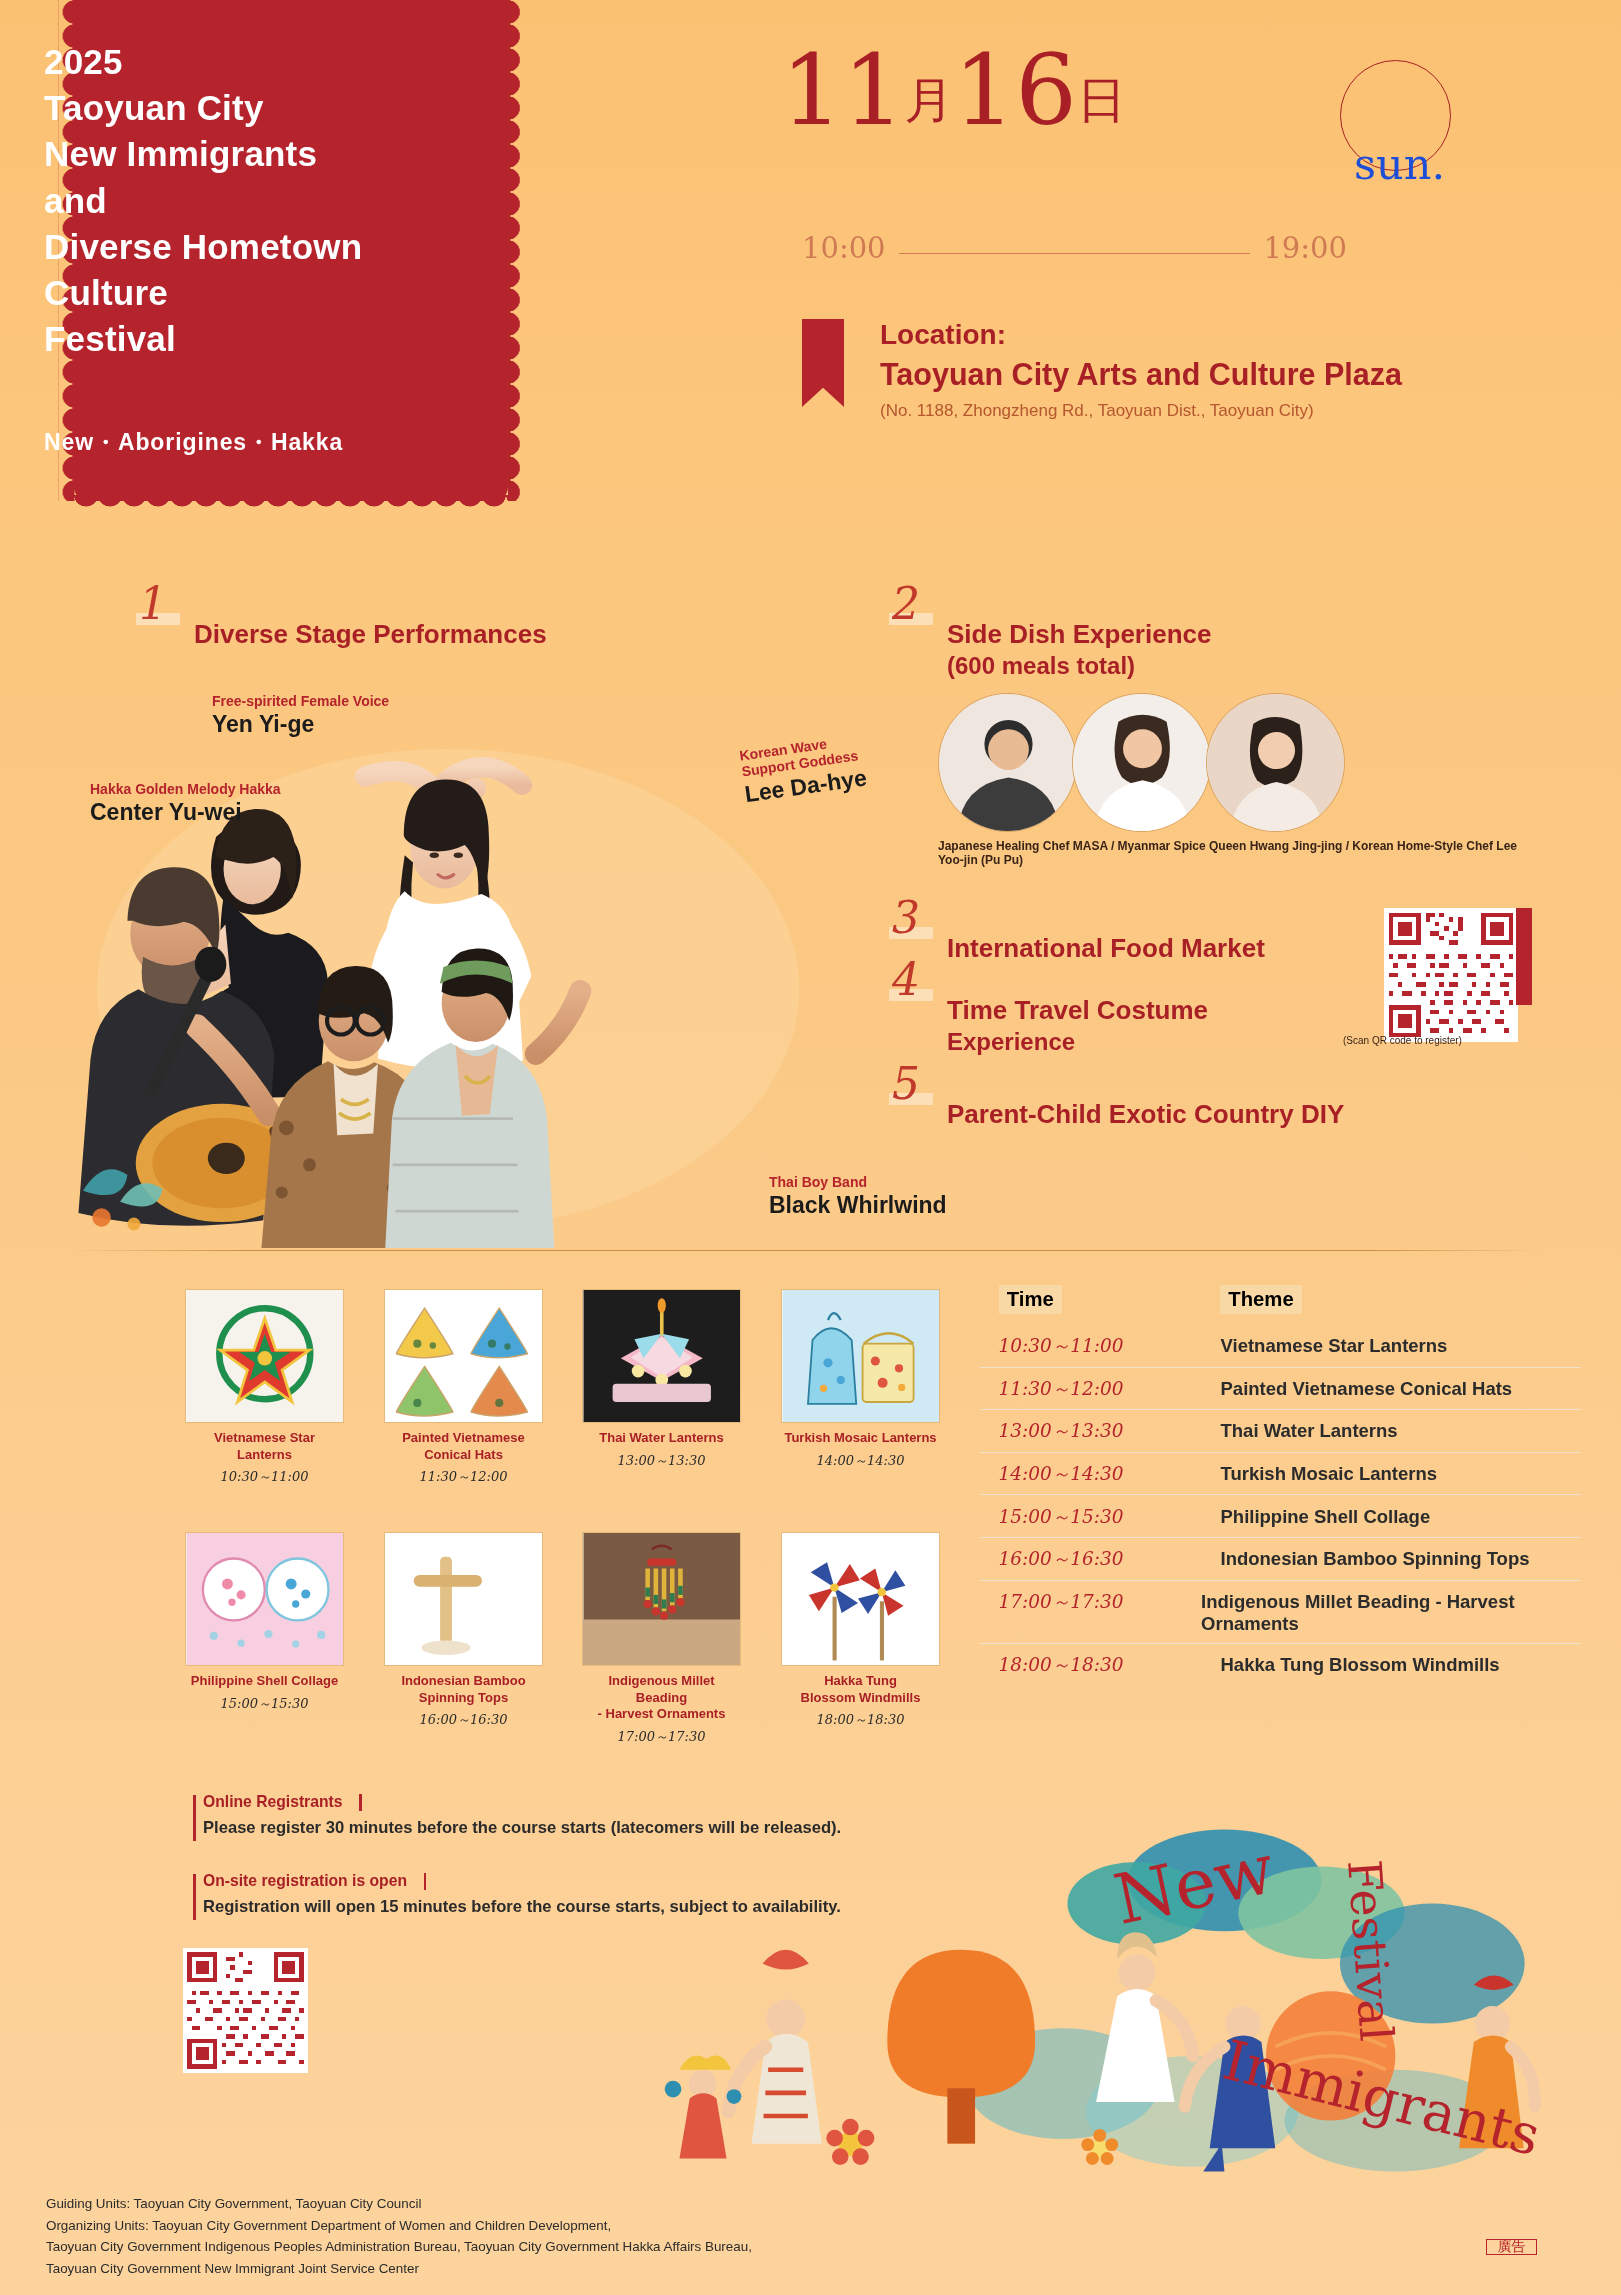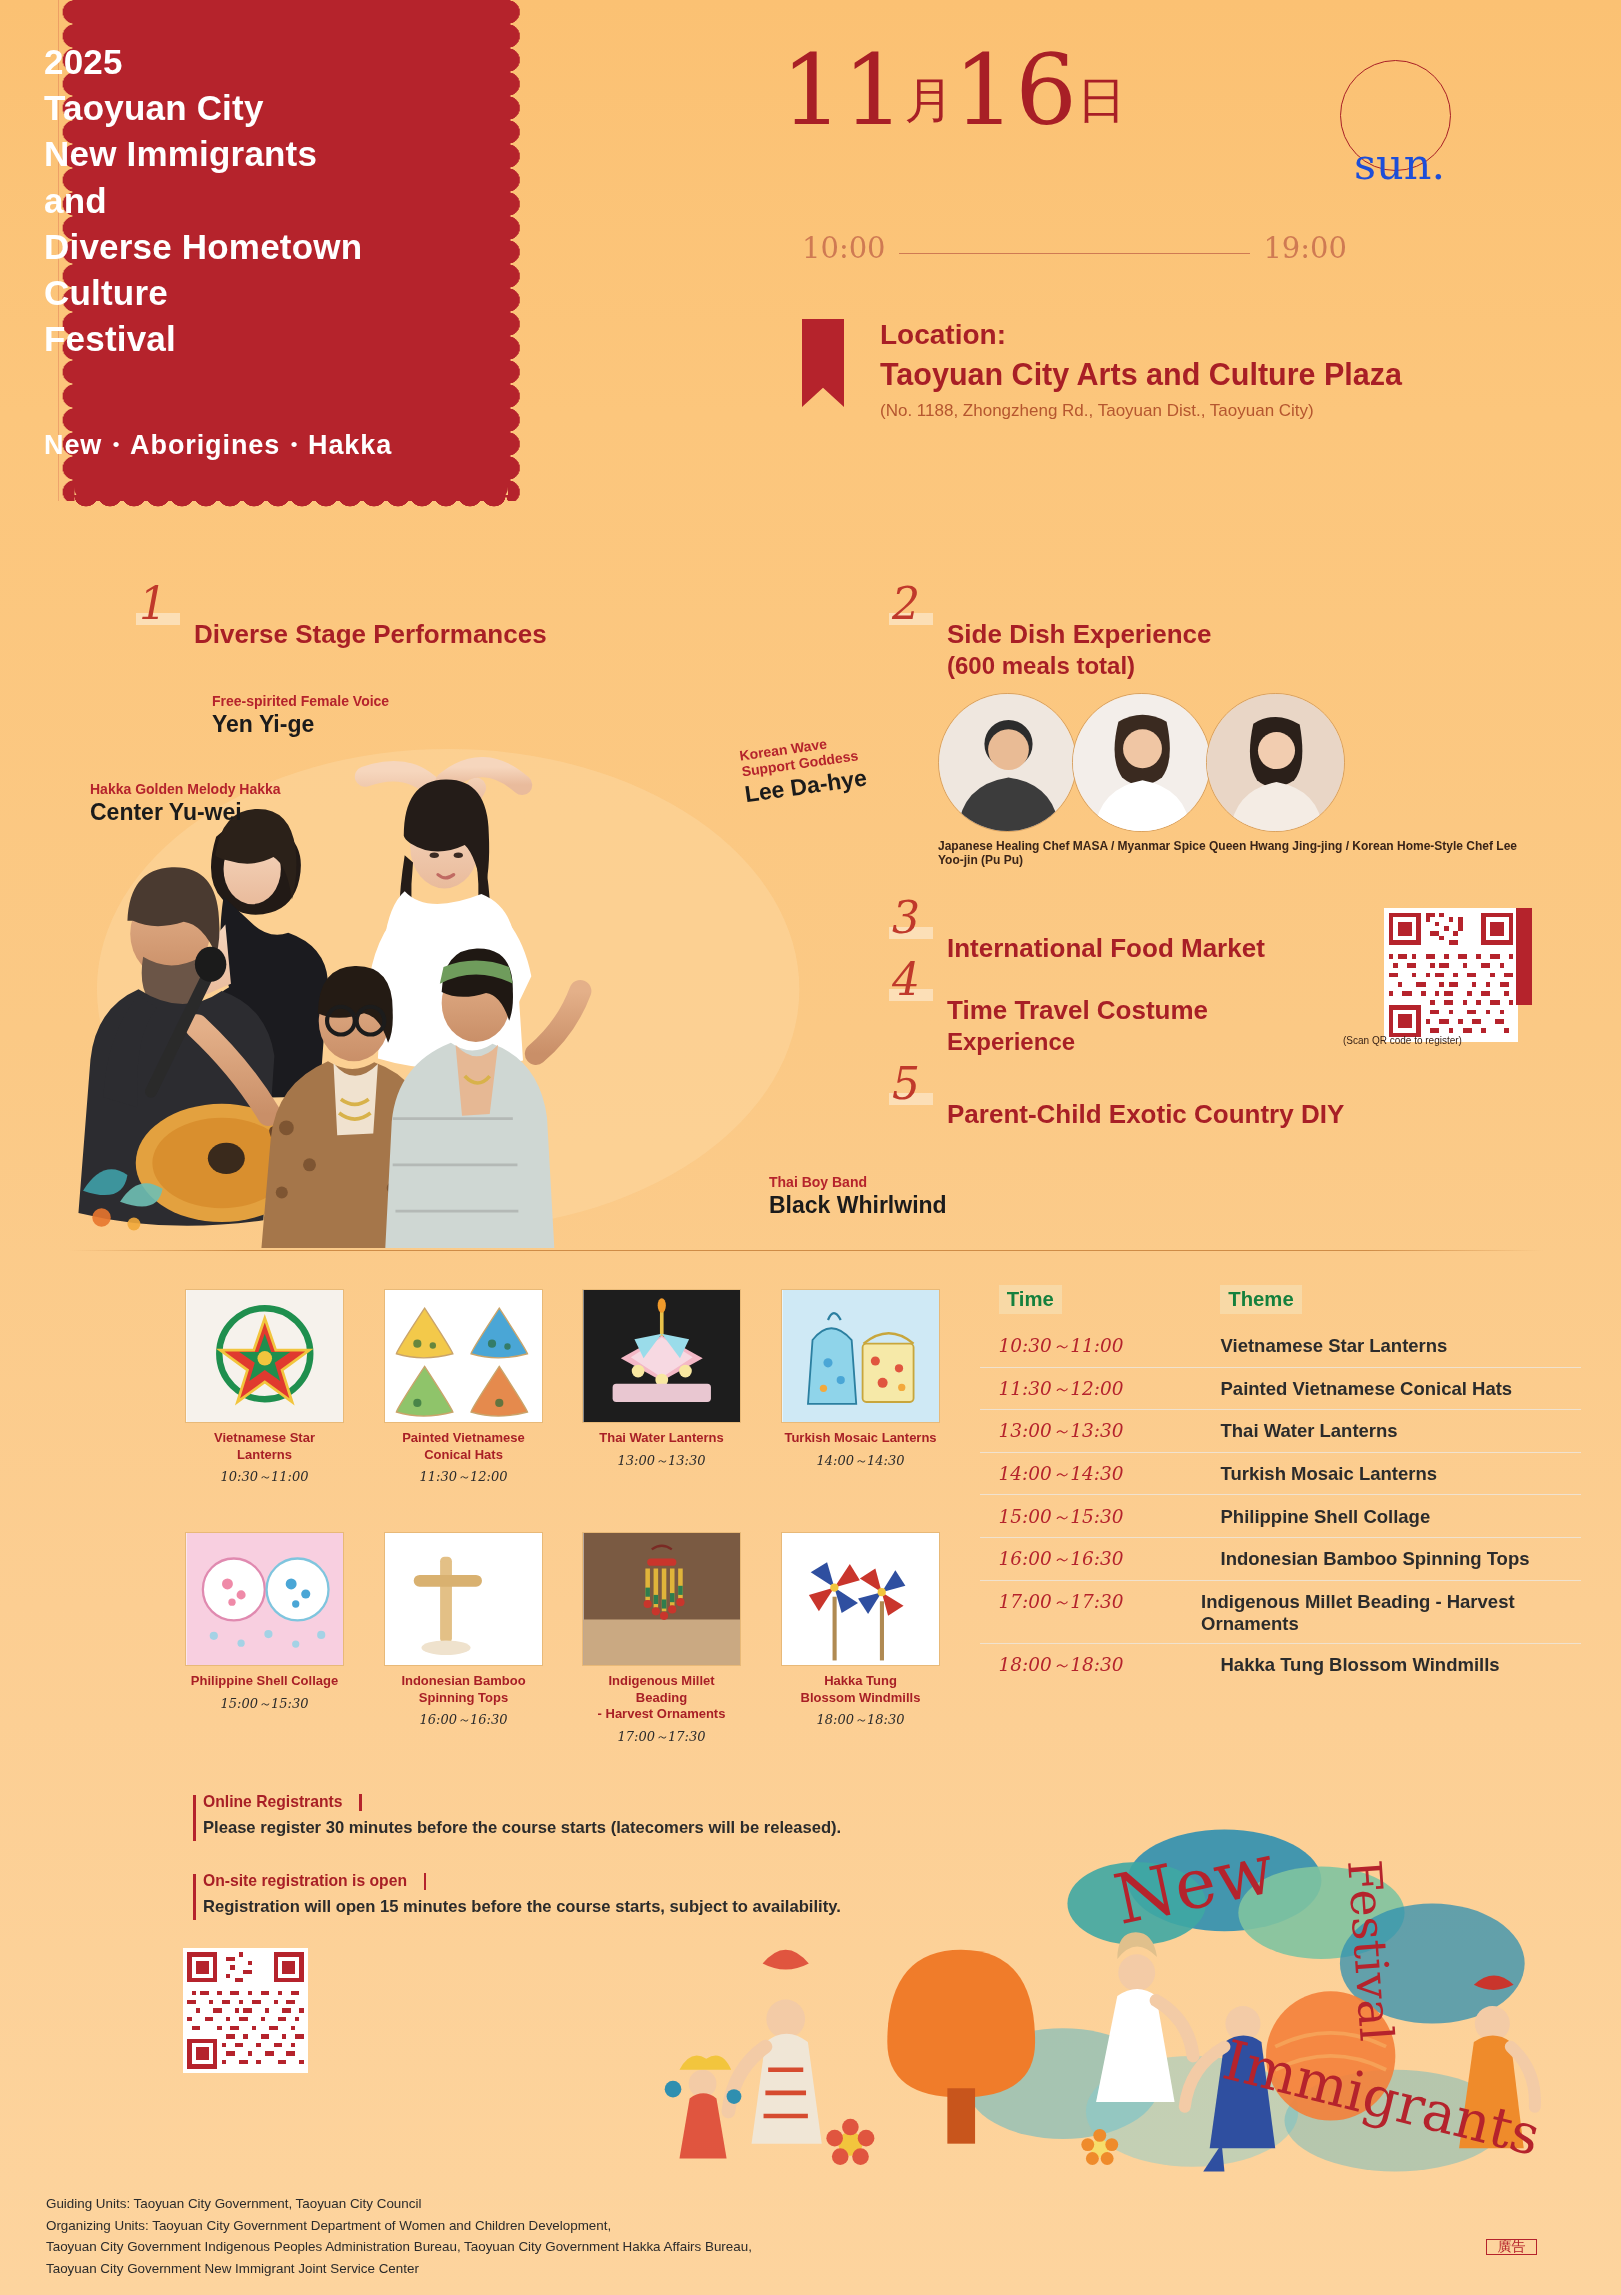--- a/index.html
+++ b/index.html
@@ -44,21 +44,21 @@
     color: #ffffff;
     font-size: 35px;
     font-weight: bold;
     line-height: 1.32;
     letter-spacing: 0.2px;
   }
   .title-sub {
     position: absolute;
     left: 44px; top: 427px;
     color: #ffffff;
-    font-size: 27px;
+    font-size: 23px;
     font-weight: bold;
     letter-spacing: 0.9px;
     text-align: right;
   }
 
   .date-line {
     position: absolute;
     left: 781px; top: 42px;
     color: #a81f26;
     white-space: nowrap;
@@ -263,21 +263,21 @@
 
   
   .sch {
     position: absolute;
     left: 980px; top: 1285px;
     width: 601px;
   }
   .sch-head { position: relative; height: 40px; }
   .sch-head .hl {
     position: absolute; top: 0;
-    font-size: 20.3px; font-weight: bold; color: #15803d;
+    font-size: 20.3px; font-weight: bold; color: #000000;
     padding: 2.8px 8.3px;
     text-align: center;
   }
   .sch-head .hl.time { left: 18.5px; background: #f8d9a6; }
   .sch-head .hl.theme { left: 240px; background: #f8d9a6; }
 
   .sch-row {
     display: flex;
     align-items: baseline;
     border-bottom: 0.9px solid #f0e2cf;

